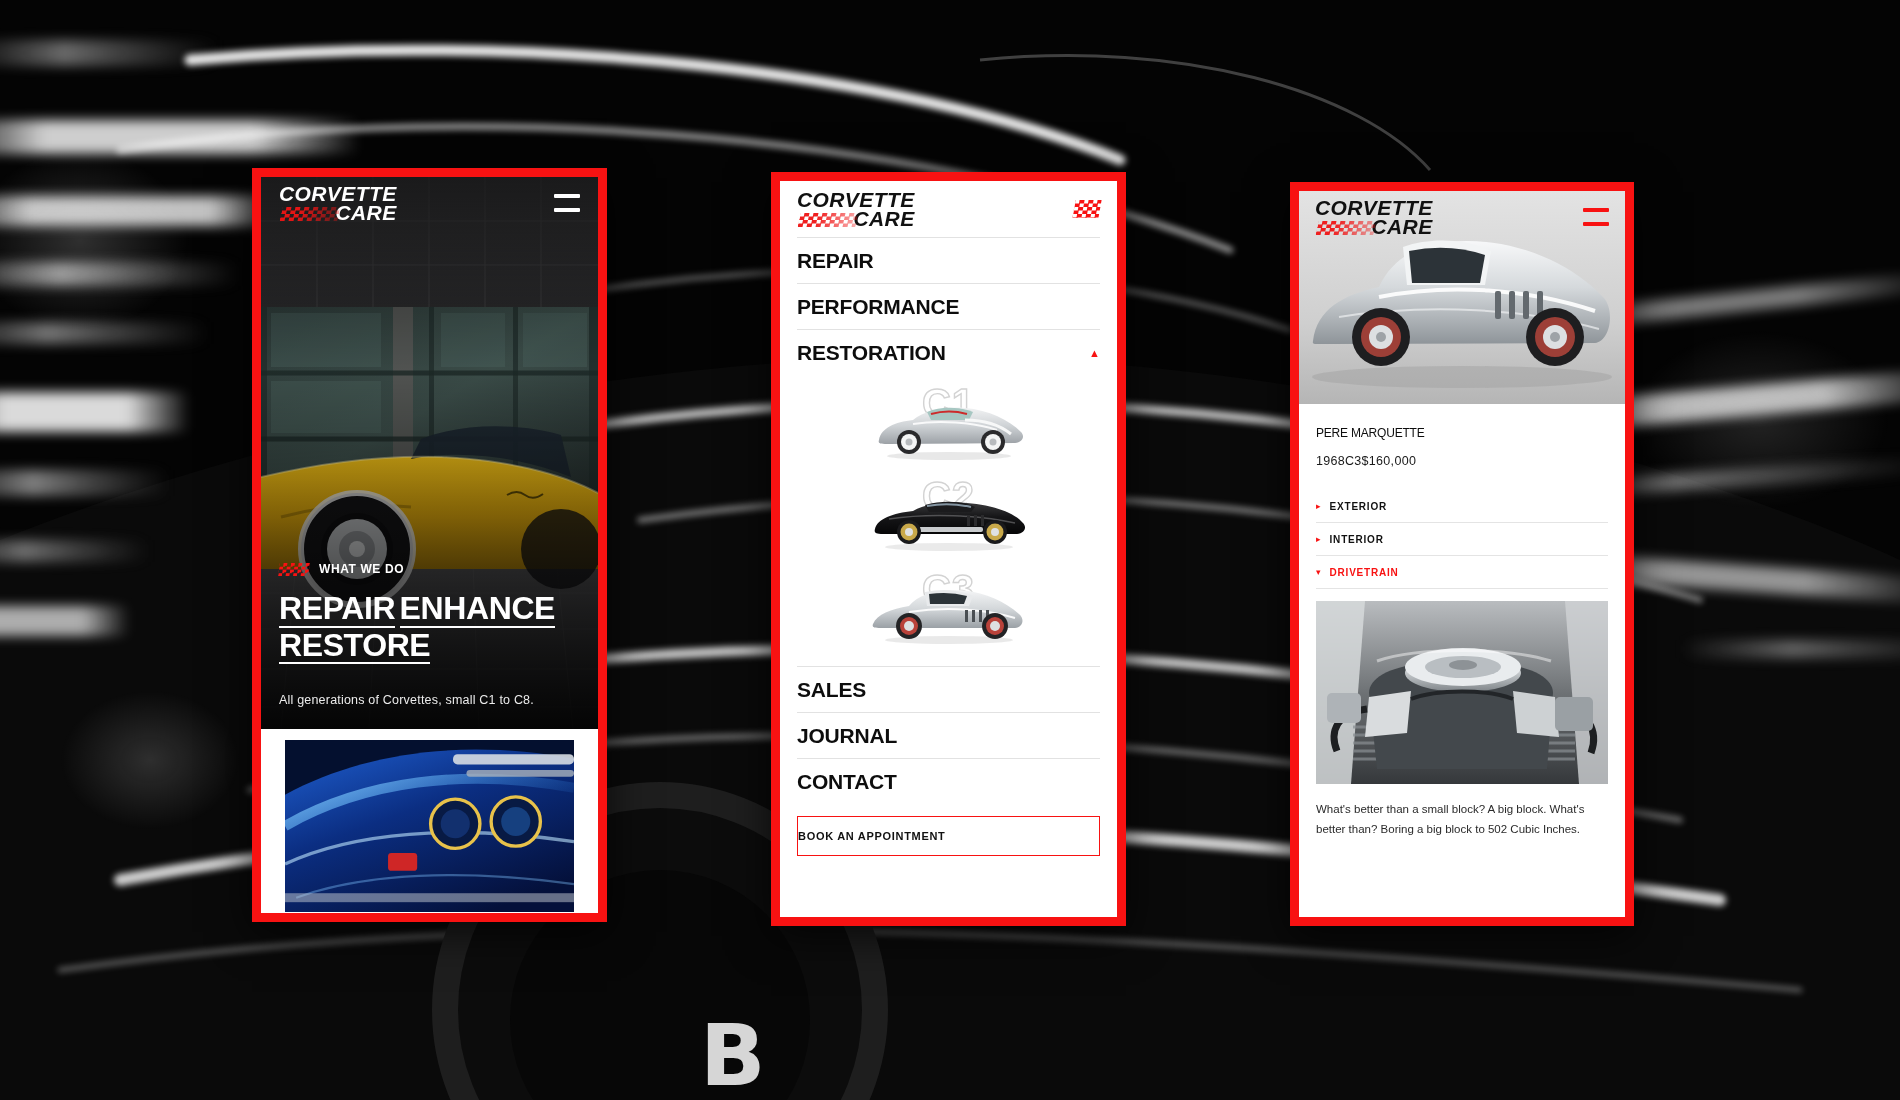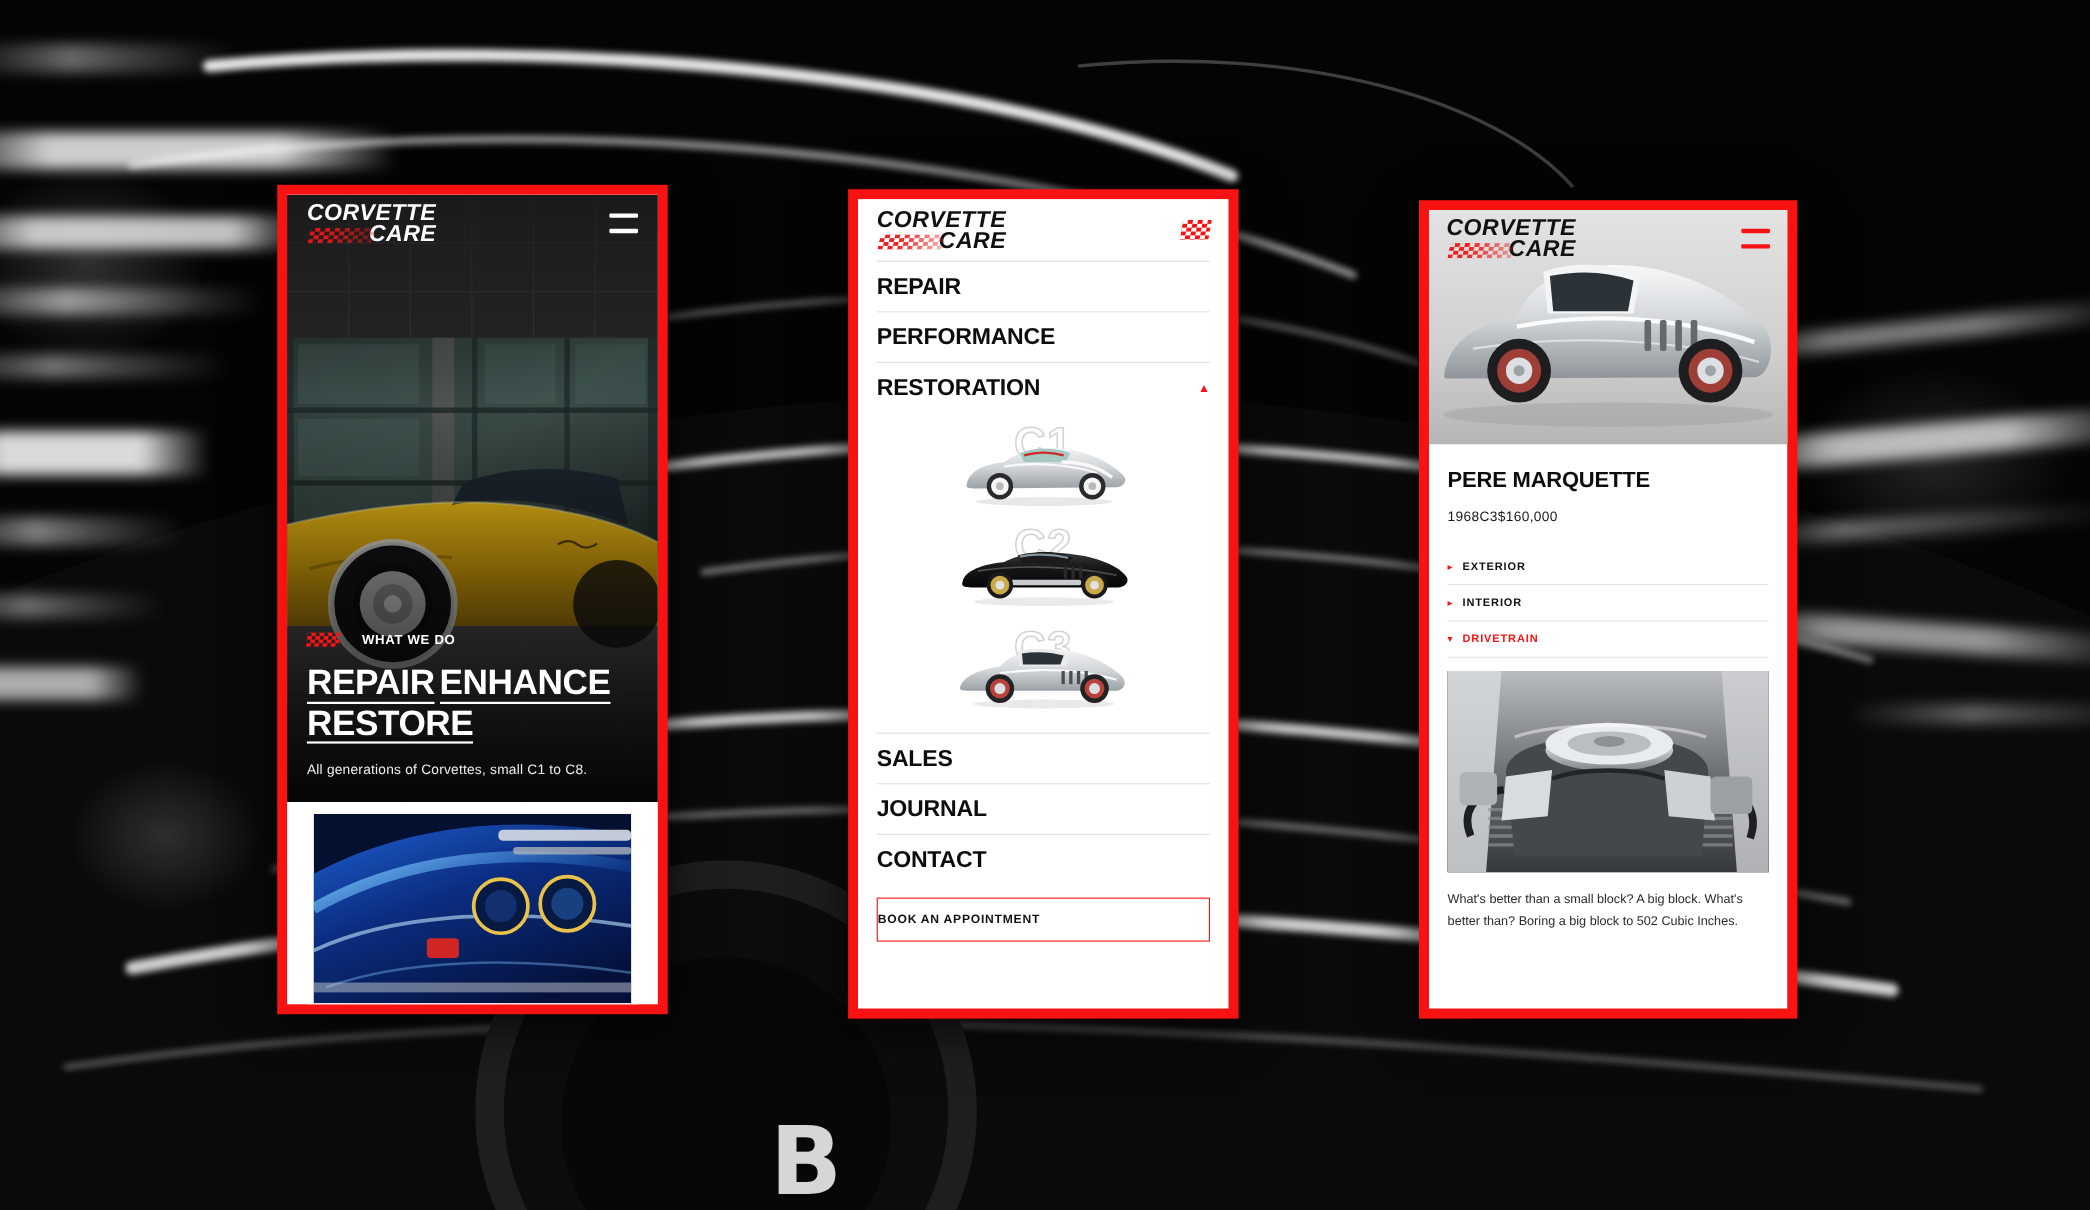--- a/index.html
+++ b/index.html
@@ -96,30 +96,30 @@
     display: flex; align-items: center; justify-content: space-between;
     padding: 0 18px;
     z-index: 5;
   }
   #p1-copy {
     position: absolute;
     left: 0; right: 0; bottom: 0;
     padding: 0 18px 22px;
     z-index: 4;
   }
-  .eyebrow { display: flex; align-items: center; gap: 20px; margin-bottom: 16px; }
+  .eyebrow { display: flex; align-items: center; gap: 10px; margin-bottom: 16px; }
   .eyebrow .flag {
     width: 30px; height: 13px;
     background: repeating-conic-gradient(#f81212 0 25%, transparent 0 50%) 0 0/7.5px 6.5px;
     transform: skewX(-8deg);
   }
   .eyebrow span.t {
     color: #fff; font-weight: 800; font-size: 12px; letter-spacing: .6px;
   }
-  .headline { margin-bottom: 16px; }
+  .headline { margin-bottom: 28px; }
   .headline div {
     color: #fff;
     font-weight: 800;
     font-size: 32px;
     line-height: 1.04;
     letter-spacing: -.4px;
     border-bottom: 2px solid #fff;
     display: inline-block;
     padding-bottom: 0px;
     margin-bottom: 1px;
@@ -187,21 +187,21 @@
   #p3 { height: 100%; background: #fff; display: flex; flex-direction: column; }
   #p3-hero { position: relative; height: 213px; flex: none; overflow: hidden; background: #d6d6d6; }
   #p3-hero .photo { position: absolute; inset: 0; }
   #p3-hero .photo svg { width: 100%; height: 100%; display: block; }
   #p3-header {
     position: absolute; top: 0; left: 0; right: 0; height: 52px; z-index: 5;
     display: flex; align-items: center; justify-content: space-between;
     padding: 0 16px;
   }
   #p3-body { padding: 0 17px; flex: 1 1 auto; }
-  #p3-title { font-weight: 700; font-size: 20px; letter-spacing: -.2px; color: #0d0d0d; padding: 22px 0 0; }
+  #p3-title { font-weight: 400; font-size: 12px; letter-spacing: -.2px; color: #0d0d0d; padding: 22px 0 0; }
   #p3-meta { display: flex; padding: 14px 0 22px; font-size: 12.5px; color: #1a1a1a; letter-spacing: .3px; }
   .acc-row {
     display: flex; align-items: center; gap: 9px;
     padding: 11px 0 10px;
     border-bottom: 1px solid #e4e4e4;
   }
   .acc-row .tri { color: #f81212; font-size: 9px; line-height: 1; }
   .acc-row .alabel { font-weight: 800; font-size: 10px; letter-spacing: .8px; color: #111; }
   .acc-row.open .alabel { color: #f81212; }
   .acc-row.open { border-bottom: 1px solid #e4e4e4; }

